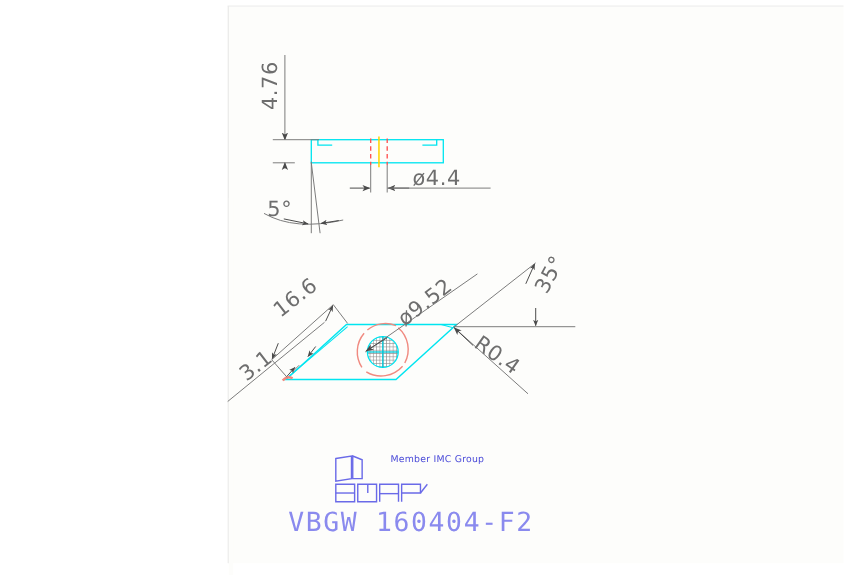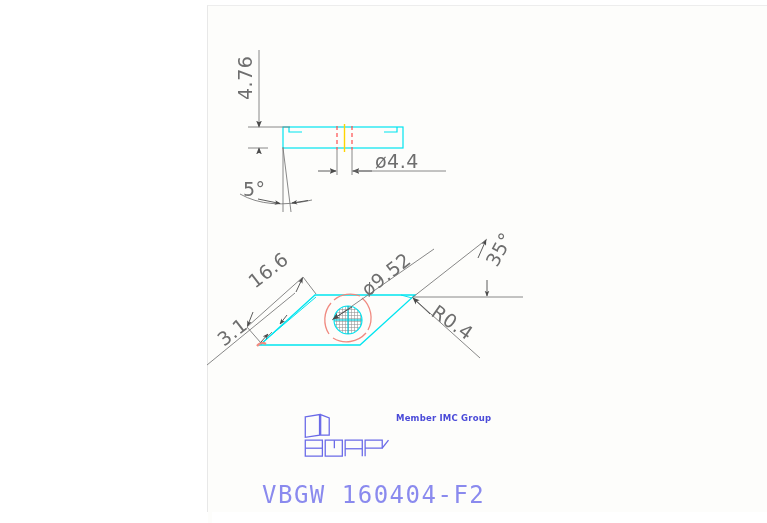--- a/index.html
+++ b/index.html
@@ -54,40 +54,38 @@
   }
   .partnum {
     position: absolute;
     left: 262px;
     top: 461px;
     font-family: "DejaVu Sans Mono", monospace;
     font-size: 24px;
     color: #8a8aee;
     letter-spacing: 1.5px;
     white-space: nowrap;
-    margin-top: 20px;
   }
   .logo-wrap {
     position: absolute;
     left: 303px;
     top: 412px;
     width: 135px;
     height: 45px;
   }
   .logo-tag {
     position: absolute;
     left: 52px;
     top: 1px;
     font-family: "DejaVu Sans", sans-serif;
     font-size: 8.5px;
-    font-weight: bold;
+    font-weight: normal;
     color: #4a4ad8;
     letter-spacing: 0.2px;
     white-space: nowrap;
-    margin-left: 41px;
   }
 </style>
 </head>
 <body>
 
 <div id="page">
 
   <div class="sheet-frame"></div>
   <div class="sheet-frame-clip"></div>
 

